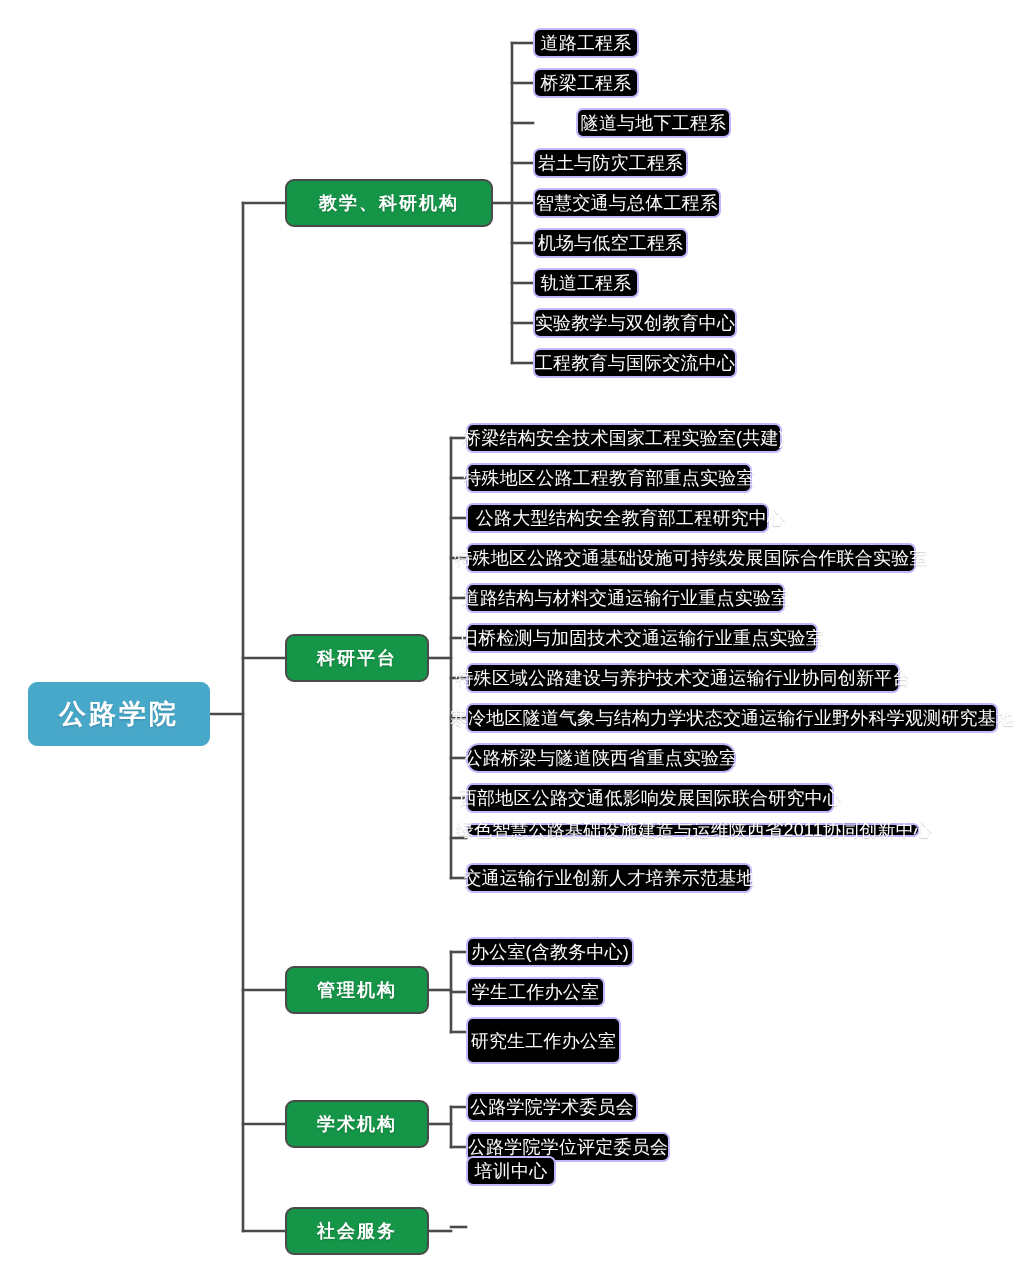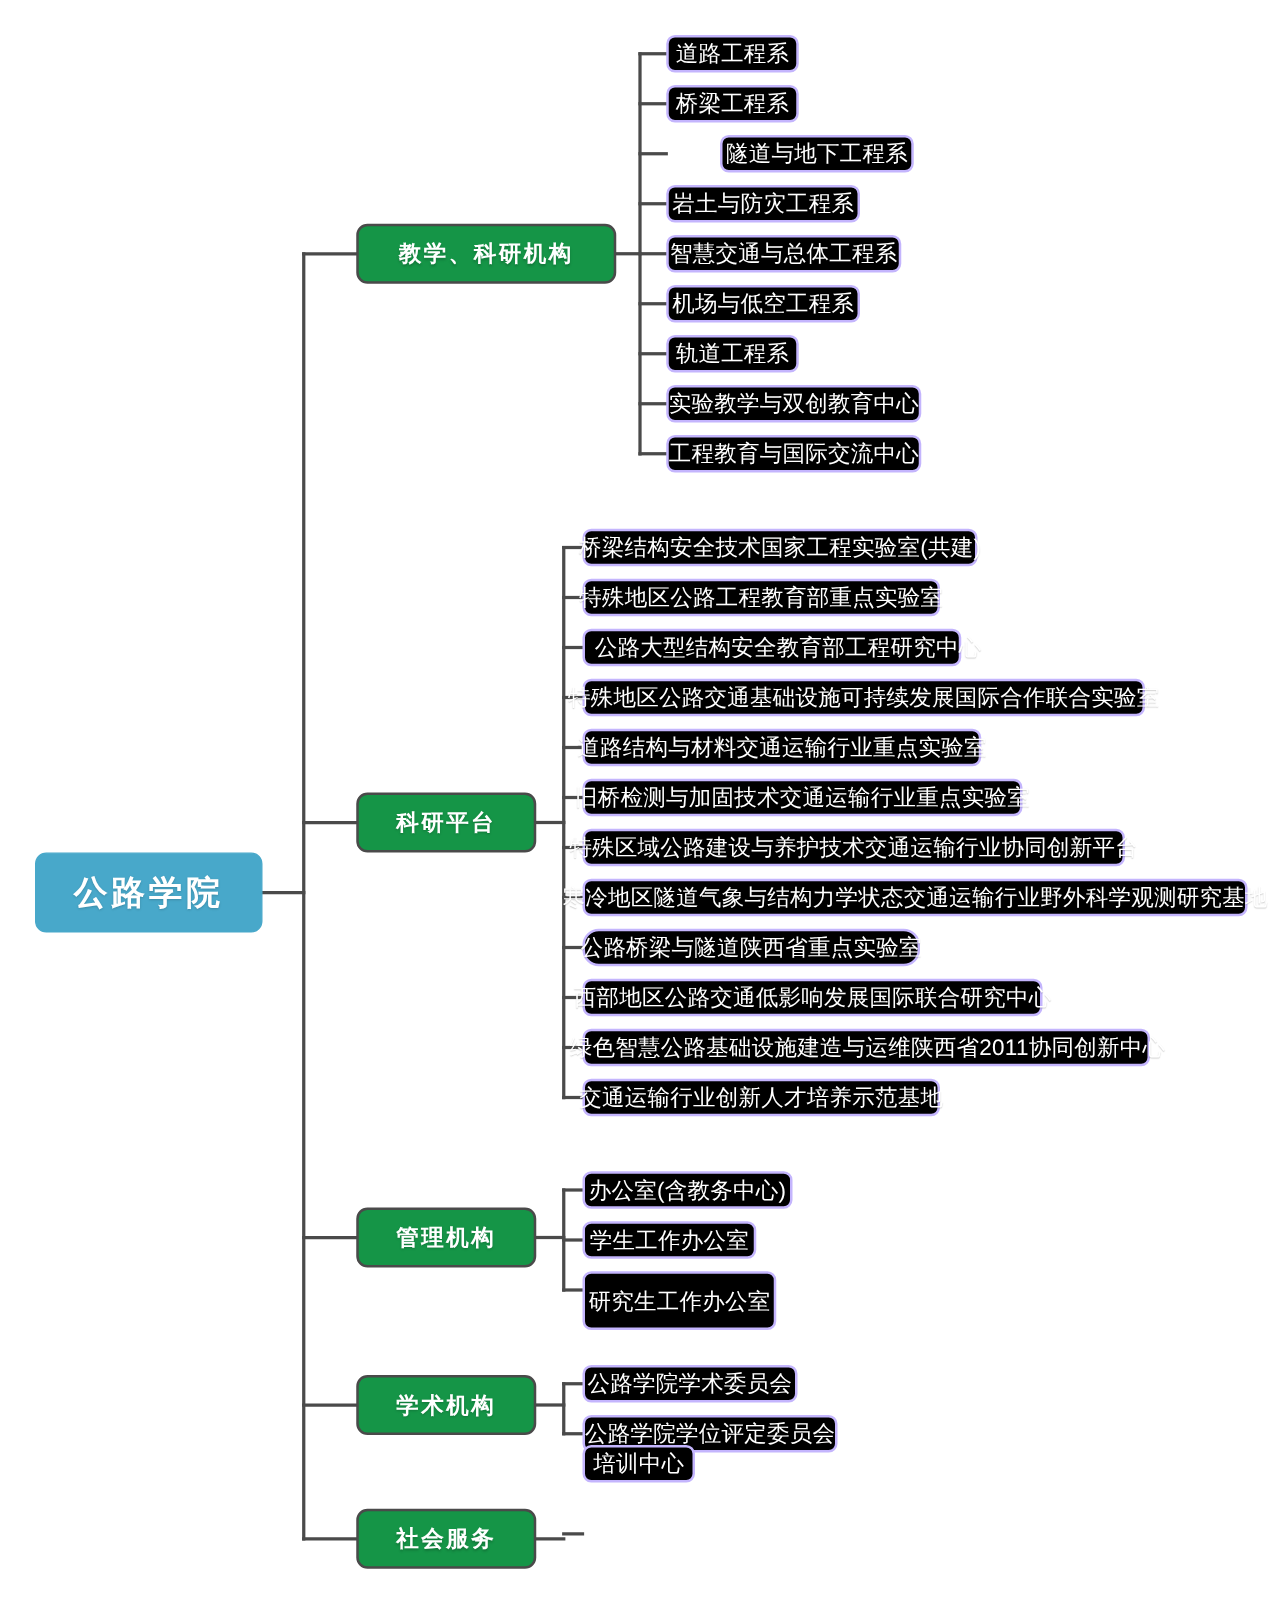--- a/index.html
+++ b/index.html
@@ -129,21 +129,21 @@
       <div class="node node-leaf" style="left: 466px; top: 423px; width: 316px; height: 30px;">桥梁结构安全技术国家工程实验室(共建)</div>
       <div class="node node-leaf" style="left: 466px; top: 463px; width: 286px; height: 30px;">特殊地区公路工程教育部重点实验室</div>
       <div class="node node-leaf" style="left: 466px; top: 503px; width: 303px; height: 30px; padding-left: 36px;">公路大型结构安全教育部工程研究中心</div>
       <div class="node node-leaf" style="left: 466px; top: 543px; width: 450px; height: 30px;">特殊地区公路交通基础设施可持续发展国际合作联合实验室</div>
       <div class="node node-leaf" style="left: 466px; top: 583px; width: 319px; height: 30px;">道路结构与材料交通运输行业重点实验室</div>
       <div class="node node-leaf" style="left: 466px; top: 623px; width: 352px; height: 30px;">旧桥检测与加固技术交通运输行业重点实验室</div>
       <div class="node node-leaf" style="left: 466px; top: 663px; width: 434px; height: 30px;">特殊区域公路建设与养护技术交通运输行业协同创新平台</div>
       <div class="node node-leaf" style="left: 466px; top: 703px; width: 532px; height: 30px;">寒冷地区隧道气象与结构力学状态交通运输行业野外科学观测研究基地</div>
       <div class="node node-leaf" style="left: 466px; top: 743px; width: 270px; height: 30px; border-radius: 13px;">公路桥梁与隧道陕西省重点实验室</div>
       <div class="node node-leaf" style="left: 466px; top: 783px; width: 368px; height: 30px;">西部地区公路交通低影响发展国际联合研究中心</div>
-      <div class="node node-leaf" style="left: 466px; top: 823px; width: 454px; height: 30px; padding-left: 12px;">绿色智慧公路基础设施建造与运维陕西省2011协同创新中心</div>
+      <div class="node node-leaf" style="left: 466px; top: 823px; width: 454px; height: 14px; padding-left: 12px;">绿色智慧公路基础设施建造与运维陕西省2011协同创新中心</div>
       <div class="node node-leaf" style="left: 466px; top: 863px; width: 286px; height: 30px;">交通运输行业创新人才培养示范基地</div>
       <div class="node node-branch" style="left: 285px; top: 966px; width: 144px; height: 48px;">管理机构</div>
       <div class="node node-leaf" style="left: 466px; top: 937px; width: 168px; height: 30px;">办公室(含教务中心)</div>
       <div class="node node-leaf" style="left: 466px; top: 977px; width: 139px; height: 30px;">学生工作办公室</div>
       <div class="node node-leaf" style="left: 466px; top: 1017px; width: 155px; height: 47px;">研究生工作办公室</div>
       <div class="node node-branch" style="left: 285px; top: 1100px; width: 144px; height: 48px;">学术机构</div>
       <div class="node node-leaf" style="left: 466px; top: 1092px; width: 172px; height: 30px;">公路学院学术委员会</div>
       <div class="node node-leaf" style="left: 466px; top: 1132px; width: 204px; height: 30px;">公路学院学位评定委员会</div>
       <div class="node node-branch" style="left: 285px; top: 1207px; width: 144px; height: 48px;">社会服务</div>
       <div class="node node-leaf" style="left: 466px; top: 1156px; width: 90px; height: 30px;">培训中心</div>

